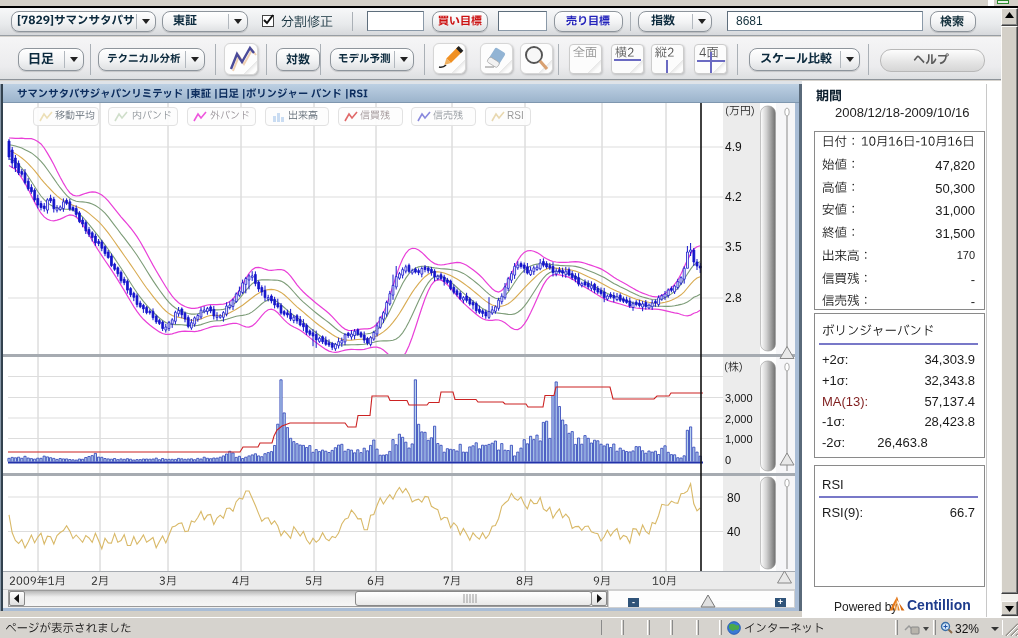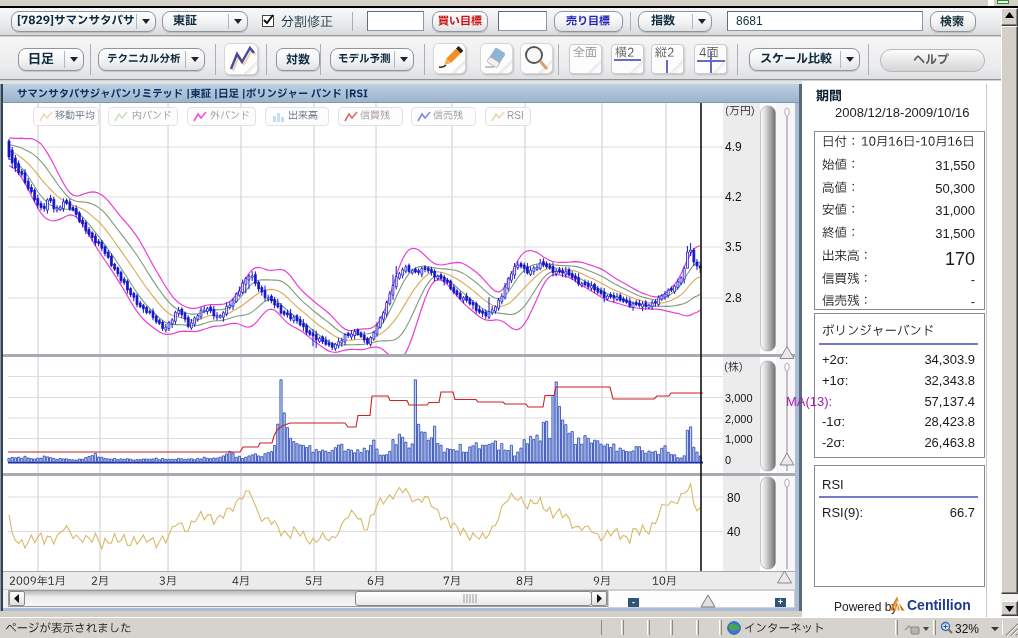--- a/index.html
+++ b/index.html
@@ -417,60 +417,60 @@
 <div class="abs" style="left:814px;top:131px;width:171px;height:179px;border:1px solid #8a8a8a"></div>
 <svg style="position:absolute;left:822px;top:135px;overflow:visible" width="38" height="14">
     <path transform="translate(0.0,11.0)" d="M1.9 0.8V-9.8H10.6V0.8H9.8V-0.2H2.7V0.8ZM9.8 -5.4V-9H2.7V-5.4ZM2.7 -4.7V-1H9.8V-4.7Z M16.9 -10.3Q16.5 -8.7 15.7 -7.3V0.9H14.9V-6Q14.1 -4.9 13.4 -4.3L12.9 -5Q14.1 -6.1 14.8 -7.4Q15.6 -8.7 16.1 -10.6ZM24.4 -8V-7.2H22.6V-0.1Q22.6 0.3 22.4 0.5Q22.2 0.7 21.7 0.7H19.4L19.1 -0.1H21.8V-7.2H16.5V-8H21.8V-10.4H22.6V-8ZM19.2 -2.3Q18.3 -4 17.1 -5.5L17.8 -5.9Q18.9 -4.6 19.9 -2.7Z M30.5 -7.4V-7.5Q30.5 -7.9 30.7 -8.1Q30.9 -8.3 31.2 -8.3Q31.6 -8.3 31.8 -8.1Q32 -7.9 32 -7.5V-7.4Q32 -7 31.8 -6.8Q31.6 -6.7 31.2 -6.7Q30.9 -6.7 30.7 -6.8Q30.5 -7 30.5 -7.4ZM30.5 -1.9V-2.1Q30.5 -2.4 30.7 -2.6Q30.9 -2.8 31.2 -2.8Q31.6 -2.8 31.8 -2.6Q32 -2.4 32 -2.1V-1.9Q32 -1.6 31.8 -1.4Q31.6 -1.2 31.2 -1.2Q30.9 -1.2 30.7 -1.4Q30.5 -1.6 30.5 -1.9Z" fill="#1a1a1a"></path>
   </svg>
 <svg style="position:absolute;left:861px;top:135px;overflow:visible" width="114" height="13">
     <path transform="translate(0.0,10.6)" d="M6.9 -0.9V0H1.1V-0.9H3.6V-8.1H3.5L1.2 -6L0.7 -6.6L3 -8.8H4.6V-0.9Z M8.3 -4.4Q8.3 -9 11.3 -9Q14.4 -9 14.4 -4.4Q14.4 0.2 11.3 0.2Q8.3 0.2 8.3 -4.4ZM13.3 -3.7V-5.1Q13.3 -6.5 12.8 -7.3Q12.3 -8.1 11.3 -8.1Q10.3 -8.1 9.9 -7.3Q9.4 -6.5 9.4 -5.1V-3.7Q9.4 -2.3 9.9 -1.5Q10.3 -0.7 11.3 -0.7Q12.3 -0.7 12.8 -1.5Q13.3 -2.3 13.3 -3.7Z M17.4 -9.6H25.2V-0.2Q25.2 0.2 25 0.4Q24.8 0.6 24.4 0.6H21.7L21.5 -0.1H24.4V-2.9H18Q17.9 -1.8 17.5 -0.9Q17.2 0 16.6 0.9L15.9 0.4Q16.5 -0.4 16.8 -1.3Q17.2 -2.2 17.3 -3.3Q17.4 -4.4 17.4 -6ZM24.4 -6.6V-8.9H18.2V-6.6ZM24.4 -3.6V-5.9H18.2Q18.2 -4.6 18.1 -3.6Z M34 -0.9V0H28.2V-0.9H30.7V-8.1H30.6L28.4 -6L27.8 -6.6L30.1 -8.8H31.7V-0.9Z M35.5 -3.2Q35.5 -4.4 36 -5.5Q36.5 -6.6 37.2 -7.5Q37.9 -8.3 38.7 -8.8H40Q39 -8.1 38.3 -7.4Q37.7 -6.8 37.2 -6Q36.8 -5.2 36.6 -4.2L36.6 -4.2Q37.4 -5.5 38.8 -5.5Q39.5 -5.5 40.1 -5.1Q40.7 -4.8 41 -4.2Q41.4 -3.6 41.4 -2.7Q41.4 -1.9 41 -1.2Q40.6 -0.6 40 -0.2Q39.3 0.2 38.5 0.2Q37.6 0.2 36.9 -0.3Q36.3 -0.7 35.9 -1.4Q35.5 -2.2 35.5 -3.2ZM40.3 -2.6V-2.7Q40.3 -3.6 39.8 -4.1Q39.3 -4.6 38.5 -4.6Q37.6 -4.6 37.1 -4.1Q36.6 -3.6 36.6 -2.7V-2.6Q36.6 -1.7 37.1 -1.2Q37.6 -0.7 38.5 -0.7Q39.3 -0.7 39.8 -1.2Q40.3 -1.7 40.3 -2.6Z M44.1 0.8V-9.4H52.4V0.8H51.6V-0.2H44.9V0.8ZM51.6 -5.2V-8.7H44.9V-5.2ZM44.9 -4.5V-0.9H51.6V-4.5Z M58.4 -3.3H55.1V-4.3H58.4Z M66.1 -0.9V0H60.4V-0.9H62.8V-8.1H62.8L60.5 -6L59.9 -6.6L62.3 -8.8H63.9V-0.9Z M67.6 -4.4Q67.6 -9 70.6 -9Q73.6 -9 73.6 -4.4Q73.6 0.2 70.6 0.2Q67.6 0.2 67.6 -4.4ZM72.6 -3.7V-5.1Q72.6 -6.5 72.1 -7.3Q71.6 -8.1 70.6 -8.1Q69.6 -8.1 69.1 -7.3Q68.7 -6.5 68.7 -5.1V-3.7Q68.7 -2.3 69.1 -1.5Q69.6 -0.7 70.6 -0.7Q71.6 -0.7 72.1 -1.5Q72.6 -2.3 72.6 -3.7Z M76.7 -9.6H84.5V-0.2Q84.5 0.2 84.3 0.4Q84.1 0.6 83.7 0.6H80.9L80.7 -0.1H83.7V-2.9H77.3Q77.1 -1.8 76.8 -0.9Q76.5 0 75.8 0.9L75.2 0.4Q75.8 -0.4 76.1 -1.3Q76.4 -2.2 76.6 -3.3Q76.7 -4.4 76.7 -6ZM83.7 -6.6V-8.9H77.5V-6.6ZM83.7 -3.6V-5.9H77.5Q77.5 -4.6 77.4 -3.6Z M93.3 -0.9V0H87.5V-0.9H90V-8.1H89.9L87.6 -6L87 -6.6L89.4 -8.8H91V-0.9Z M94.8 -3.2Q94.8 -4.4 95.3 -5.5Q95.7 -6.6 96.5 -7.5Q97.2 -8.3 98 -8.8H99.3Q98.3 -8.1 97.6 -7.4Q96.9 -6.8 96.5 -6Q96.1 -5.2 95.9 -4.2L95.9 -4.2Q96.6 -5.5 98 -5.5Q98.8 -5.5 99.4 -5.1Q100 -4.8 100.3 -4.2Q100.6 -3.6 100.6 -2.7Q100.6 -1.9 100.3 -1.2Q99.9 -0.6 99.3 -0.2Q98.6 0.2 97.7 0.2Q96.8 0.2 96.2 -0.3Q95.5 -0.7 95.2 -1.4Q94.8 -2.2 94.8 -3.2ZM99.6 -2.6V-2.7Q99.6 -3.6 99.1 -4.1Q98.6 -4.6 97.7 -4.6Q96.8 -4.6 96.3 -4.1Q95.9 -3.6 95.9 -2.7V-2.6Q95.9 -1.7 96.3 -1.2Q96.8 -0.7 97.7 -0.7Q98.6 -0.7 99.1 -1.2Q99.6 -1.7 99.6 -2.6Z M103.3 0.8V-9.4H111.7V0.8H110.9V-0.2H104.1V0.8ZM110.9 -5.2V-8.7H104.1V-5.2ZM104.1 -4.5V-0.9H110.9V-4.5Z" fill="#1a1a1a"></path>
   </svg>
 <svg style="position:absolute;left:822px;top:158px;overflow:visible" width="38" height="14">
     <path transform="translate(0.0,11.0)" d="M5 -7.7Q4.7 -4.7 3.8 -2.7Q4.4 -2.1 5.5 -1.1L5 -0.5Q4.3 -1.2 3.4 -2Q2.5 -0.4 1 0.9L0.5 0.2Q2 -1 2.8 -2.5Q1.9 -3.1 0.9 -3.9Q1.4 -5.3 1.9 -7.5H0.6V-8.2H2.1Q2.3 -9.5 2.5 -10.6L3.2 -10.5Q3.1 -9.5 2.8 -8.2H5ZM10 -9Q11.1 -7.2 12.1 -5.2L11.4 -4.9Q11.1 -5.5 11 -5.8Q9.8 -5.6 8.2 -5.4Q6.7 -5.3 5.2 -5.2L5.1 -6L5.9 -6Q6.4 -6.9 6.9 -8.2Q7.4 -9.4 7.7 -10.5L8.4 -10.3Q7.7 -7.9 6.8 -6Q8.7 -6.2 10.6 -6.4Q10 -7.7 9.3 -8.6ZM3.2 -3.1Q4 -4.9 4.2 -7.5H2.7Q2.2 -5.6 1.8 -4.2Q2.6 -3.6 3.2 -3.1ZM6.7 1H5.9V-4.2H11.3V1H10.6V0.2H6.7ZM10.6 -3.5H6.7V-0.5H10.6Z M16.1 -10.4Q15.8 -8.9 15.2 -7.4V1H14.5V-5.9Q13.9 -4.9 13.3 -4.3L12.8 -5Q13.8 -6 14.4 -7.4Q15.1 -8.8 15.4 -10.6ZM20.1 -7.6Q20.2 -8 20.3 -8.7H16.5V-9.4H20.4L20.6 -10.2L20.6 -10.5L21.4 -10.4Q21.4 -10.1 21.2 -9.4H24.4V-8.7H21.1Q21 -8.3 20.8 -7.6H23.7V-1.5H18.3V-7.6ZM17.2 -7.5V-0.5H24.4V0.2H17.2V1H16.5V-7.5ZM19 -5.8H23V-7H19ZM19 -4H23V-5.2H19ZM19 -2.1H23V-3.4H19Z M30.5 -7.4V-7.5Q30.5 -7.9 30.7 -8.1Q30.9 -8.3 31.2 -8.3Q31.6 -8.3 31.8 -8.1Q32 -7.9 32 -7.5V-7.4Q32 -7 31.8 -6.8Q31.6 -6.7 31.2 -6.7Q30.9 -6.7 30.7 -6.8Q30.5 -7 30.5 -7.4ZM30.5 -1.9V-2.1Q30.5 -2.4 30.7 -2.6Q30.9 -2.8 31.2 -2.8Q31.6 -2.8 31.8 -2.6Q32 -2.4 32 -2.1V-1.9Q32 -1.6 31.8 -1.4Q31.6 -1.2 31.2 -1.2Q30.9 -1.2 30.7 -1.4Q30.5 -1.6 30.5 -1.9Z" fill="#1a1a1a"></path>
   </svg>
-<div class="abs" style="left:830px;top:158px;width:145px;text-align:right;font-size:13px;color:#1a1a1a">31,550</div>
+<div class="abs" style="left:830px;top:158px;width:145px;text-align:right;font-size:13px;color:#1a1a1a">47,820</div>
 <svg style="position:absolute;left:822px;top:180.7px;overflow:visible" width="38" height="14">
     <path transform="translate(0.0,11.0)" d="M6.5 -10.5V-9.3H11.8V-8.7H0.7V-9.3H5.8V-10.5ZM2.5 -5.4V-7.9H10V-5.4ZM3.3 -6.1H9.2V-7.2H3.3ZM1 0.9V-4.6H11.5V-0.1Q11.5 0.4 11.2 0.6Q11 0.8 10.5 0.8H8.7L8.5 0.1H10.7V-3.9H1.8V0.9ZM3.4 -3.1H9V-0.6H4.2V0.1H3.4ZM4.2 -1.2H8.3V-2.4H4.2Z M16.1 -10.4Q15.8 -8.9 15.2 -7.4V1H14.5V-5.9Q13.9 -4.9 13.3 -4.3L12.8 -5Q13.8 -6 14.4 -7.4Q15.1 -8.8 15.4 -10.6ZM20.1 -7.6Q20.2 -8 20.3 -8.7H16.5V-9.4H20.4L20.6 -10.2L20.6 -10.5L21.4 -10.4Q21.4 -10.1 21.2 -9.4H24.4V-8.7H21.1Q21 -8.3 20.8 -7.6H23.7V-1.5H18.3V-7.6ZM17.2 -7.5V-0.5H24.4V0.2H17.2V1H16.5V-7.5ZM19 -5.8H23V-7H19ZM19 -4H23V-5.2H19ZM19 -2.1H23V-3.4H19Z M30.5 -7.4V-7.5Q30.5 -7.9 30.7 -8.1Q30.9 -8.3 31.2 -8.3Q31.6 -8.3 31.8 -8.1Q32 -7.9 32 -7.5V-7.4Q32 -7 31.8 -6.8Q31.6 -6.7 31.2 -6.7Q30.9 -6.7 30.7 -6.8Q30.5 -7 30.5 -7.4ZM30.5 -1.9V-2.1Q30.5 -2.4 30.7 -2.6Q30.9 -2.8 31.2 -2.8Q31.6 -2.8 31.8 -2.6Q32 -2.4 32 -2.1V-1.9Q32 -1.6 31.8 -1.4Q31.6 -1.2 31.2 -1.2Q30.9 -1.2 30.7 -1.4Q30.5 -1.6 30.5 -1.9Z" fill="#1a1a1a"></path>
   </svg>
 <div class="abs" style="left:830px;top:180.7px;width:145px;text-align:right;font-size:13px;color:#1a1a1a">50,300</div>
 <svg style="position:absolute;left:822px;top:203.39999999999998px;overflow:visible" width="38" height="14">
     <path transform="translate(0.0,11.0)" d="M10.8 -8.3H1.7V-6.5H0.9V-9.1H5.8V-10.4H6.6V-9.1H11.6V-6.5H10.8ZM9.6 -4.8Q8.9 -2.7 7.5 -1.5Q9.7 -0.7 11.7 0.2L11.2 0.9Q9.3 0 6.8 -0.9Q5.7 -0.2 4.2 0.3Q2.8 0.7 0.9 0.9L0.7 0.1Q2.4 -0.1 3.6 -0.4Q4.9 -0.7 5.9 -1.3Q4.4 -1.8 2.2 -2.5Q3.1 -3.6 3.9 -4.8H0.7V-5.6H4.4Q5 -6.7 5.5 -7.8L6.3 -7.6Q5.9 -6.7 5.3 -5.6H11.8V-4.8ZM6.6 -1.8Q8 -2.9 8.8 -4.8H4.8Q4.1 -3.7 3.4 -2.9Q5 -2.4 6.6 -1.8Z M16.1 -10.4Q15.8 -8.9 15.2 -7.4V1H14.5V-5.9Q13.9 -4.9 13.3 -4.3L12.8 -5Q13.8 -6 14.4 -7.4Q15.1 -8.8 15.4 -10.6ZM20.1 -7.6Q20.2 -8 20.3 -8.7H16.5V-9.4H20.4L20.6 -10.2L20.6 -10.5L21.4 -10.4Q21.4 -10.1 21.2 -9.4H24.4V-8.7H21.1Q21 -8.3 20.8 -7.6H23.7V-1.5H18.3V-7.6ZM17.2 -7.5V-0.5H24.4V0.2H17.2V1H16.5V-7.5ZM19 -5.8H23V-7H19ZM19 -4H23V-5.2H19ZM19 -2.1H23V-3.4H19Z M30.5 -7.4V-7.5Q30.5 -7.9 30.7 -8.1Q30.9 -8.3 31.2 -8.3Q31.6 -8.3 31.8 -8.1Q32 -7.9 32 -7.5V-7.4Q32 -7 31.8 -6.8Q31.6 -6.7 31.2 -6.7Q30.9 -6.7 30.7 -6.8Q30.5 -7 30.5 -7.4ZM30.5 -1.9V-2.1Q30.5 -2.4 30.7 -2.6Q30.9 -2.8 31.2 -2.8Q31.6 -2.8 31.8 -2.6Q32 -2.4 32 -2.1V-1.9Q32 -1.6 31.8 -1.4Q31.6 -1.2 31.2 -1.2Q30.9 -1.2 30.7 -1.4Q30.5 -1.6 30.5 -1.9Z" fill="#1a1a1a"></path>
   </svg>
 <div class="abs" style="left:830px;top:203.39999999999998px;width:145px;text-align:right;font-size:13px;color:#1a1a1a">31,000</div>
 <svg style="position:absolute;left:822px;top:226.09999999999997px;overflow:visible" width="38" height="14">
     <path transform="translate(0.0,11.0)" d="M3.6 -4.3V0.9H2.8V-4.2Q2.1 -4.1 0.4 -4.1L0.4 -4.8Q1.3 -4.8 1.8 -4.8Q2.3 -5.4 2.8 -6.1Q1.9 -7.2 0.7 -8.2L1.1 -8.8Q1.5 -8.4 1.8 -8.2Q2.5 -9.3 3 -10.5L3.6 -10.2Q3.1 -8.8 2.3 -7.7Q2.8 -7.1 3.2 -6.7Q3.9 -7.9 4.6 -9.2L5.2 -8.8Q4 -6.5 2.7 -4.9Q4 -5 4.9 -5.1Q4.7 -5.8 4.4 -6.3L5 -6.5Q5.6 -5.4 6 -4L5.4 -3.7L5.2 -4.4Q4.2 -4.3 3.6 -4.3ZM12 -4.2 11.7 -3.5Q10 -4.4 8.8 -5.4Q7.7 -4.5 6.4 -3.8L6 -4.5Q7.2 -5.1 8.2 -5.9Q7.3 -6.7 6.7 -7.6Q6.2 -7.1 5.7 -6.6L5.2 -7.1Q6 -7.9 6.6 -8.7Q7.2 -9.6 7.5 -10.5L8.2 -10.4Q8 -9.8 7.8 -9.3H11.3V-8.8Q10.8 -7.3 9.3 -5.9Q10.5 -4.9 12 -4.2ZM8.7 -6.4Q10 -7.5 10.4 -8.6H7.4Q7.2 -8.4 7.1 -8.2Q7.8 -7.2 8.7 -6.4ZM7.7 -4Q8.3 -3.7 9.1 -3.2Q9.9 -2.8 10.6 -2.4L10.2 -1.7Q9.6 -2.1 8.8 -2.6Q8 -3 7.3 -3.3ZM4.8 -3.4Q5.4 -2 5.8 -0.4L5.1 -0.2Q4.7 -1.9 4.2 -3.2ZM0.5 -0.1Q1.2 -1.5 1.5 -3.3L2.2 -3.2Q1.8 -1 1.1 0.3ZM6.2 -1.7Q7.5 -1.3 8.8 -0.8Q10.1 -0.3 11.2 0.2L10.9 1Q8.2 -0.3 6 -0.9Z M16.1 -10.4Q15.8 -8.9 15.2 -7.4V1H14.5V-5.9Q13.9 -4.9 13.3 -4.3L12.8 -5Q13.8 -6 14.4 -7.4Q15.1 -8.8 15.4 -10.6ZM20.1 -7.6Q20.2 -8 20.3 -8.7H16.5V-9.4H20.4L20.6 -10.2L20.6 -10.5L21.4 -10.4Q21.4 -10.1 21.2 -9.4H24.4V-8.7H21.1Q21 -8.3 20.8 -7.6H23.7V-1.5H18.3V-7.6ZM17.2 -7.5V-0.5H24.4V0.2H17.2V1H16.5V-7.5ZM19 -5.8H23V-7H19ZM19 -4H23V-5.2H19ZM19 -2.1H23V-3.4H19Z M30.5 -7.4V-7.5Q30.5 -7.9 30.7 -8.1Q30.9 -8.3 31.2 -8.3Q31.6 -8.3 31.8 -8.1Q32 -7.9 32 -7.5V-7.4Q32 -7 31.8 -6.8Q31.6 -6.7 31.2 -6.7Q30.9 -6.7 30.7 -6.8Q30.5 -7 30.5 -7.4ZM30.5 -1.9V-2.1Q30.5 -2.4 30.7 -2.6Q30.9 -2.8 31.2 -2.8Q31.6 -2.8 31.8 -2.6Q32 -2.4 32 -2.1V-1.9Q32 -1.6 31.8 -1.4Q31.6 -1.2 31.2 -1.2Q30.9 -1.2 30.7 -1.4Q30.5 -1.6 30.5 -1.9Z" fill="#1a1a1a"></path>
   </svg>
 <div class="abs" style="left:830px;top:226.09999999999997px;width:145px;text-align:right;font-size:13px;color:#1a1a1a">31,500</div>
 <svg style="position:absolute;left:822px;top:248.79999999999995px;overflow:visible" width="50" height="14">
     <path transform="translate(0.0,11.0)" d="M10.5 -0.9V-4.3H11.3V0.8H10.5V-0.1H2.1V0.8H1.2V-4.3H2.1V-0.9H5.7V-5.5H1.6V-9.6H2.4V-6.2H5.7V-10.4H6.6V-6.2H10.1V-9.6H11V-5.5H6.6V-0.9Z M19.5 -4.3Q20.5 -2.2 24.6 -0.3L24.1 0.4Q21.8 -0.8 20.6 -1.9Q19.3 -2.9 19.1 -4H19.1V0.9H18.2V-4H18.1Q18 -2.9 16.8 -1.9Q15.7 -0.8 13.4 0.4L12.9 -0.3Q14.9 -1.3 16.1 -2.3Q17.3 -3.2 17.8 -4.3H13.2V-5H18.2V-8.3H13.5V-9H18.2V-10.4H19.1V-9H24V-8.3H19.1V-5H24.3V-4.3ZM15.3 -7.9Q16 -7.1 16.6 -5.8L16 -5.4Q15.7 -5.9 15.4 -6.5Q15 -7.1 14.7 -7.5ZM20.7 -5.8Q21.1 -6.2 21.4 -6.8Q21.8 -7.3 22 -7.9L22.7 -7.5Q22.5 -7 22.1 -6.4Q21.7 -5.8 21.3 -5.3Z M31.5 -10.5V-9.3H36.8V-8.7H25.7V-9.3H30.8V-10.5ZM27.5 -5.4V-7.9H35V-5.4ZM28.3 -6.1H34.2V-7.2H28.3ZM26 0.9V-4.6H36.5V-0.1Q36.5 0.4 36.2 0.6Q36 0.8 35.5 0.8H33.7L33.5 0.1H35.7V-3.9H26.8V0.9ZM28.4 -3.1H34V-0.6H29.1V0.1H28.4ZM29.1 -1.2H33.3V-2.4H29.1Z M43 -7.4V-7.5Q43 -7.9 43.2 -8.1Q43.4 -8.3 43.8 -8.3Q44.1 -8.3 44.3 -8.1Q44.5 -7.9 44.5 -7.5V-7.4Q44.5 -7 44.3 -6.8Q44.1 -6.7 43.8 -6.7Q43.4 -6.7 43.2 -6.8Q43 -7 43 -7.4ZM43 -1.9V-2.1Q43 -2.4 43.2 -2.6Q43.4 -2.8 43.8 -2.8Q44.1 -2.8 44.3 -2.6Q44.5 -2.4 44.5 -2.1V-1.9Q44.5 -1.6 44.3 -1.4Q44.1 -1.2 43.8 -1.2Q43.4 -1.2 43.2 -1.4Q43 -1.6 43 -1.9Z" fill="#1a1a1a"></path>
   </svg>
-<div class="abs" style="left:830px;top:248.79999999999995px;width:145px;text-align:right;font-size:18px;color:#1a1a1a">170</div>
+<div class="abs" style="left:830px;top:248.79999999999995px;width:145px;text-align:right;font-size:11px;color:#1a1a1a">170</div>
 <svg style="position:absolute;left:822px;top:271.49999999999994px;overflow:visible" width="50" height="14">
     <path transform="translate(0.0,11.0)" d="M3.7 -10.4Q3.4 -8.7 2.7 -7.3V0.9H2V-5.8Q1.4 -4.9 0.8 -4.3L0.4 -4.9Q1.3 -6 2 -7.4Q2.6 -8.7 3 -10.6ZM4.5 -10.1H11.3V-9.4H4.5ZM3.8 -7.6V-8.2H11.9V-7.6ZM4.5 -6.4H11.2V-5.8H4.5ZM11.2 -4H4.4V-4.7H11.2ZM5.2 1H4.4V-2.9H11.3V1H10.5V0.3H5.2ZM10.5 -2.2H5.2V-0.4H10.5Z M13.7 -10H23.8V-7.5H13.7ZM16.7 -9.4H14.5V-8.2H16.7ZM19.8 -8.2V-9.4H17.5V-8.2ZM20.6 -8.2H23V-9.4H20.6ZM23.2 -6.8V-1.2H14.3V-6.8ZM22.4 -5.1V-6.1H15.1V-5.1ZM15.1 -4.5V-3.5H22.4V-4.5ZM15.1 -2.9V-1.9H22.4V-2.9ZM13.1 0.4Q15.4 -0.1 16.9 -1L17.5 -0.4Q15.8 0.5 13.5 1ZM20.3 -0.9Q22.2 -0.5 24.4 0.4L23.9 1Q22 0.2 19.9 -0.4Z M36.3 -2 37 -1.7 36.8 0.2Q36.7 0.6 36.6 0.7Q36.4 0.9 36.2 0.9Q36 0.9 35.9 0.8Q34.6 0.3 33.8 -0.9Q32.2 0.2 29.9 0.9L29.7 0.2Q31.9 -0.4 33.5 -1.5Q33.1 -2.3 32.8 -3.5L30.6 -3.2L30.5 -3.9L32.7 -4.2Q32.6 -4.9 32.5 -5.7L31 -5.5L30.9 -6.2L32.4 -6.4Q32.4 -7 32.4 -7.8L30.6 -7.6L30.5 -8.3L32.4 -8.5Q32.3 -8.8 32.3 -9.4V-10.4H33V-9.3V-8.6L36.5 -8.9L36.6 -8.2L33.1 -7.9Q33.1 -7.3 33.1 -6.5L36.4 -6.8L36.5 -6.2L33.2 -5.8Q33.3 -5 33.4 -4.3L36.8 -4.8L36.8 -4.1L33.5 -3.6Q33.8 -2.6 34.1 -1.9Q35 -2.6 35.8 -3.5L36.4 -3.1Q35.5 -2 34.4 -1.2Q35.1 -0.2 36.1 0.2ZM35.5 -9.1Q35.1 -9.3 34.6 -9.5Q34.1 -9.7 33.7 -9.9L34.1 -10.4Q34.9 -10.2 35.9 -9.6ZM30.2 -7.6V-7Q29.9 -4.5 29.1 -2.6Q28.3 -0.6 26.7 0.9L26.2 0.3Q27.8 -1.2 28.6 -3.1Q27.9 -3.9 27.1 -4.5L27.5 -5Q28.1 -4.6 28.8 -3.9Q29.3 -5.2 29.4 -6.9H27.6Q27.1 -4.7 26 -3.3L25.5 -3.9Q27 -5.8 27.3 -9.3H25.8V-10H30.5V-9.3H28Q27.9 -8.3 27.8 -7.6Z M43 -7.4V-7.5Q43 -7.9 43.2 -8.1Q43.4 -8.3 43.8 -8.3Q44.1 -8.3 44.3 -8.1Q44.5 -7.9 44.5 -7.5V-7.4Q44.5 -7 44.3 -6.8Q44.1 -6.7 43.8 -6.7Q43.4 -6.7 43.2 -6.8Q43 -7 43 -7.4ZM43 -1.9V-2.1Q43 -2.4 43.2 -2.6Q43.4 -2.8 43.8 -2.8Q44.1 -2.8 44.3 -2.6Q44.5 -2.4 44.5 -2.1V-1.9Q44.5 -1.6 44.3 -1.4Q44.1 -1.2 43.8 -1.2Q43.4 -1.2 43.2 -1.4Q43 -1.6 43 -1.9Z" fill="#1a1a1a"></path>
   </svg>
 <div class="abs" style="left:830px;top:271.49999999999994px;width:145px;text-align:right;font-size:13px;color:#1a1a1a">-</div>
 <svg style="position:absolute;left:822px;top:294.19999999999993px;overflow:visible" width="50" height="14">
     <path transform="translate(0.0,11.0)" d="M3.7 -10.4Q3.4 -8.7 2.7 -7.3V0.9H2V-5.8Q1.4 -4.9 0.8 -4.3L0.4 -4.9Q1.3 -6 2 -7.4Q2.6 -8.7 3 -10.6ZM4.5 -10.1H11.3V-9.4H4.5ZM3.8 -7.6V-8.2H11.9V-7.6ZM4.5 -6.4H11.2V-5.8H4.5ZM11.2 -4H4.4V-4.7H11.2ZM5.2 1H4.4V-2.9H11.3V1H10.5V0.3H5.2ZM10.5 -2.2H5.2V-0.4H10.5Z M19.1 -10.4V-9.3H24.2V-8.6H19.1V-7.2H23.6V-6.5H13.9V-7.2H18.3V-8.6H13.3V-9.3H18.3V-10.4ZM24.1 -5.3V-3H23.3V-4.6H14.2V-3H13.4V-5.3ZM23.4 -0.3V-2.2L24.2 -2V-0.4Q24.2 0 24 0.2Q23.8 0.5 23.3 0.5H21Q20.3 0.5 20 0.2Q19.7 -0.1 19.7 -0.8V-3.8H20.5V-0.9Q20.5 -0.6 20.6 -0.4Q20.8 -0.3 21.2 -0.3ZM13.1 0Q14.6 -0.4 15.3 -0.9Q16.1 -1.5 16.4 -2.1Q16.7 -2.7 16.8 -3.7L17.6 -3.7Q17.5 -2.5 17.1 -1.7Q16.7 -0.9 15.8 -0.3Q14.9 0.3 13.4 0.7Z M36.3 -2 37 -1.7 36.8 0.2Q36.7 0.6 36.6 0.7Q36.4 0.9 36.2 0.9Q36 0.9 35.9 0.8Q34.6 0.3 33.8 -0.9Q32.2 0.2 29.9 0.9L29.7 0.2Q31.9 -0.4 33.5 -1.5Q33.1 -2.3 32.8 -3.5L30.6 -3.2L30.5 -3.9L32.7 -4.2Q32.6 -4.9 32.5 -5.7L31 -5.5L30.9 -6.2L32.4 -6.4Q32.4 -7 32.4 -7.8L30.6 -7.6L30.5 -8.3L32.4 -8.5Q32.3 -8.8 32.3 -9.4V-10.4H33V-9.3V-8.6L36.5 -8.9L36.6 -8.2L33.1 -7.9Q33.1 -7.3 33.1 -6.5L36.4 -6.8L36.5 -6.2L33.2 -5.8Q33.3 -5 33.4 -4.3L36.8 -4.8L36.8 -4.1L33.5 -3.6Q33.8 -2.6 34.1 -1.9Q35 -2.6 35.8 -3.5L36.4 -3.1Q35.5 -2 34.4 -1.2Q35.1 -0.2 36.1 0.2ZM35.5 -9.1Q35.1 -9.3 34.6 -9.5Q34.1 -9.7 33.7 -9.9L34.1 -10.4Q34.9 -10.2 35.9 -9.6ZM30.2 -7.6V-7Q29.9 -4.5 29.1 -2.6Q28.3 -0.6 26.7 0.9L26.2 0.3Q27.8 -1.2 28.6 -3.1Q27.9 -3.9 27.1 -4.5L27.5 -5Q28.1 -4.6 28.8 -3.9Q29.3 -5.2 29.4 -6.9H27.6Q27.1 -4.7 26 -3.3L25.5 -3.9Q27 -5.8 27.3 -9.3H25.8V-10H30.5V-9.3H28Q27.9 -8.3 27.8 -7.6Z M43 -7.4V-7.5Q43 -7.9 43.2 -8.1Q43.4 -8.3 43.8 -8.3Q44.1 -8.3 44.3 -8.1Q44.5 -7.9 44.5 -7.5V-7.4Q44.5 -7 44.3 -6.8Q44.1 -6.7 43.8 -6.7Q43.4 -6.7 43.2 -6.8Q43 -7 43 -7.4ZM43 -1.9V-2.1Q43 -2.4 43.2 -2.6Q43.4 -2.8 43.8 -2.8Q44.1 -2.8 44.3 -2.6Q44.5 -2.4 44.5 -2.1V-1.9Q44.5 -1.6 44.3 -1.4Q44.1 -1.2 43.8 -1.2Q43.4 -1.2 43.2 -1.4Q43 -1.6 43 -1.9Z" fill="#1a1a1a"></path>
   </svg>
 <div class="abs" style="left:830px;top:294.19999999999993px;width:145px;text-align:right;font-size:13px;color:#1a1a1a">-</div>
 <div class="abs" style="left:814px;top:313px;width:171px;height:145px;border:1px solid #8a8a8a"></div>
 <svg style="position:absolute;left:822px;top:324px;overflow:visible" width="112" height="14">
     <path transform="translate(0.0,11.0)" d="M11.6 -8.5Q11.2 -9.6 10.6 -10.6L11.3 -10.8Q11.9 -9.9 12.3 -8.8ZM10 -8.3Q9.7 -9.3 9.1 -10.3L9.8 -10.6Q10.4 -9.3 10.7 -8.5ZM3.9 0.4 3.7 -0.4H5.7V-7H1.2V-7.8H5.7V-9.8H6.6V-7.8H11.1V-7H6.6V-0.5Q6.6 -0.1 6.3 0.2Q6.1 0.4 5.6 0.4ZM0.8 -1.4Q1.5 -2.3 2 -3.4Q2.5 -4.5 2.8 -5.7L3.6 -5.4Q3.3 -4.2 2.8 -3.1Q2.3 -1.9 1.7 -0.9ZM10.6 -0.9Q9.3 -2.9 8.6 -5.4L9.5 -5.7Q10.1 -3.3 11.4 -1.4Z M16.7 -0.7Q18.4 -1.1 19.3 -1.6Q20.3 -2.2 20.8 -3.2Q21.3 -4.1 21.3 -5.5V-9.7H22.2V-5.5Q22.2 -3.9 21.6 -2.8Q21.1 -1.6 20 -0.9Q18.9 -0.2 17.1 0.2ZM16 -3.8H15.1V-9.6H16Z M30.7 -6.4Q28.9 -7.6 26.9 -8.6L27.3 -9.3Q29.4 -8.3 31.2 -7.1ZM27 -1.1Q29.2 -1.5 30.8 -2.3Q32.3 -3.1 33.4 -4.4Q34.5 -5.7 35.3 -7.7L36.1 -7.2Q34.9 -4.2 32.8 -2.5Q30.6 -0.8 27.2 -0.2Z M48.7 -8.3Q48.1 -9.4 47.5 -10.2L48.1 -10.6Q48.9 -9.5 49.4 -8.6ZM47.4 -7.6Q46.8 -8.7 46.1 -9.6L46.8 -9.9Q47.5 -8.9 48 -7.9ZM43.4 -7.2Q42.5 -7.6 41.5 -8Q40.5 -8.5 39.7 -8.7L40 -9.5Q40.8 -9.3 41.8 -8.9Q42.9 -8.4 43.8 -8ZM39.2 -0.6Q41.4 -0.9 43 -1.7Q44.6 -2.5 45.7 -3.8Q46.9 -5.2 47.8 -7.2L48.6 -6.7Q47.2 -3.6 45 -1.9Q42.9 -0.2 39.5 0.3ZM42.4 -4Q41.5 -4.5 40.5 -4.9Q39.5 -5.3 38.6 -5.5L38.9 -6.4Q39.8 -6.1 40.8 -5.7Q41.9 -5.3 42.8 -4.8Z M60.2 -6.7 60.4 -6Q60.1 -4.8 59.4 -3.9Q58.7 -2.9 57.6 -2L57.1 -2.7Q58 -3.4 58.6 -4.1Q59.2 -4.9 59.5 -5.7L55.4 -4.8L56.5 0.8L55.6 1L54.5 -4.7L51.8 -4.1L51.7 -4.9L54.4 -5.5L53.9 -7.9L54.8 -8L55.2 -5.7Z M73.8 -4.3H63.8V-5.2H73.8Z M86.7 -8.1Q86.1 -9.3 85.5 -10.2L86.2 -10.5Q86.9 -9.5 87.4 -8.4ZM85.3 -7.5Q84.8 -8.6 84.1 -9.6L84.8 -9.9Q85.6 -8.7 86 -7.8ZM75.8 -0.5Q77.1 -2.3 77.8 -4.3Q78.5 -6.3 78.7 -9.1L79.6 -9Q79.3 -6.1 78.7 -4Q78 -1.9 76.6 0ZM83.3 -9.1Q83.5 -6.3 84.2 -4.3Q84.9 -2.3 86.2 -0.5L85.4 0Q84 -1.9 83.3 -4Q82.7 -6.2 82.4 -9Z M93.2 -6.4Q91.4 -7.6 89.3 -8.6L89.8 -9.3Q91.9 -8.3 93.7 -7.1ZM89.5 -1.1Q91.7 -1.5 93.2 -2.3Q94.8 -3.1 95.9 -4.4Q97 -5.7 97.8 -7.7L98.6 -7.2Q97.4 -4.2 95.2 -2.5Q93.1 -0.8 89.8 -0.2Z M110.1 -7.4Q109.5 -8.7 108.9 -9.6L109.6 -9.9Q110.3 -8.8 110.8 -7.7ZM104.6 -9.7V-6.2Q107.6 -5.2 110.5 -3.7L110.1 -2.9Q107.2 -4.4 104.6 -5.3V0.5H103.7V-9.7ZM108.7 -6.8Q108.2 -7.9 107.5 -9L108.2 -9.3Q109 -8 109.4 -7.1Z" fill="#1a1a1a"></path>
   </svg>
 <div class="abs" style="left:819px;top:343px;width:159px;height:2px;background:#7878c8"></div>
 <div class="abs" style="left:822px;top:352px;font-size:13px;color:#1a1a1a">+2σ:</div>
 <div class="abs" style="left:830px;top:352px;width:145px;text-align:right;font-size:13px;color:#1a1a1a">34,303.9</div>
 <div class="abs" style="left:822px;top:373px;font-size:13px;color:#1a1a1a">+1σ:</div>
 <div class="abs" style="left:830px;top:373px;width:145px;text-align:right;font-size:13px;color:#1a1a1a">32,343.8</div>
-<div class="abs" style="left:786px;top:394px;font-size:13px;color:#a21caf">MA(13):</div>
+<div class="abs" style="left:822px;top:394px;font-size:13px;color:#7f1d1d">MA(13):</div>
 <div class="abs" style="left:830px;top:394px;width:145px;text-align:right;font-size:13px;color:#1a1a1a">57,137.4</div>
 <div class="abs" style="left:822px;top:414px;font-size:13px;color:#1a1a1a">-1σ:</div>
 <div class="abs" style="left:830px;top:414px;width:145px;text-align:right;font-size:13px;color:#1a1a1a">28,423.8</div>
 <div class="abs" style="left:822px;top:435px;font-size:13px;color:#1a1a1a">-2σ:</div>
-<div class="abs" style="left:830px;top:435px;width:145px;text-align:right;font-size:13px;color:#1a1a1a">26,463.8</div>
+<div class="abs" style="left:830px;top:435px;width:145px;text-align:center;font-size:13px;color:#1a1a1a">26,463.8</div>
 <div class="abs" style="left:814px;top:465px;width:171px;height:122px;border:1px solid #8a8a8a"></div>
 <div class="abs" style="left:822px;top:477px;font-size:13px;color:#1a1a1a">RSI</div>
 <div class="abs" style="left:819px;top:496px;width:159px;height:2px;background:#7878c8"></div>
 <div class="abs" style="left:822px;top:505px;font-size:13px;color:#1a1a1a">RSI(9):</div>
 <div class="abs" style="left:830px;top:505px;width:145px;text-align:right;font-size:13px;color:#1a1a1a">66.7</div>
 <div class="abs" style="left:834px;top:600px;font-size:12px;color:#222">Powered by</div>
 <svg class="abs" style="left:889px;top:596px" width="16" height="15">
     <path d="M8 0.5 L0.5 14.5 L3.6 14.5 L8 4 Z" fill="#e87818"></path>
     <path d="M8 0.5 L5.2 14.5 L7.3 14.5 L8 5 Z" fill="#f09a40"></path>
     <path d="M8 0.5 L8.7 14.5 L10.8 14.5 L8 5 Z" fill="#e88828"></path>

